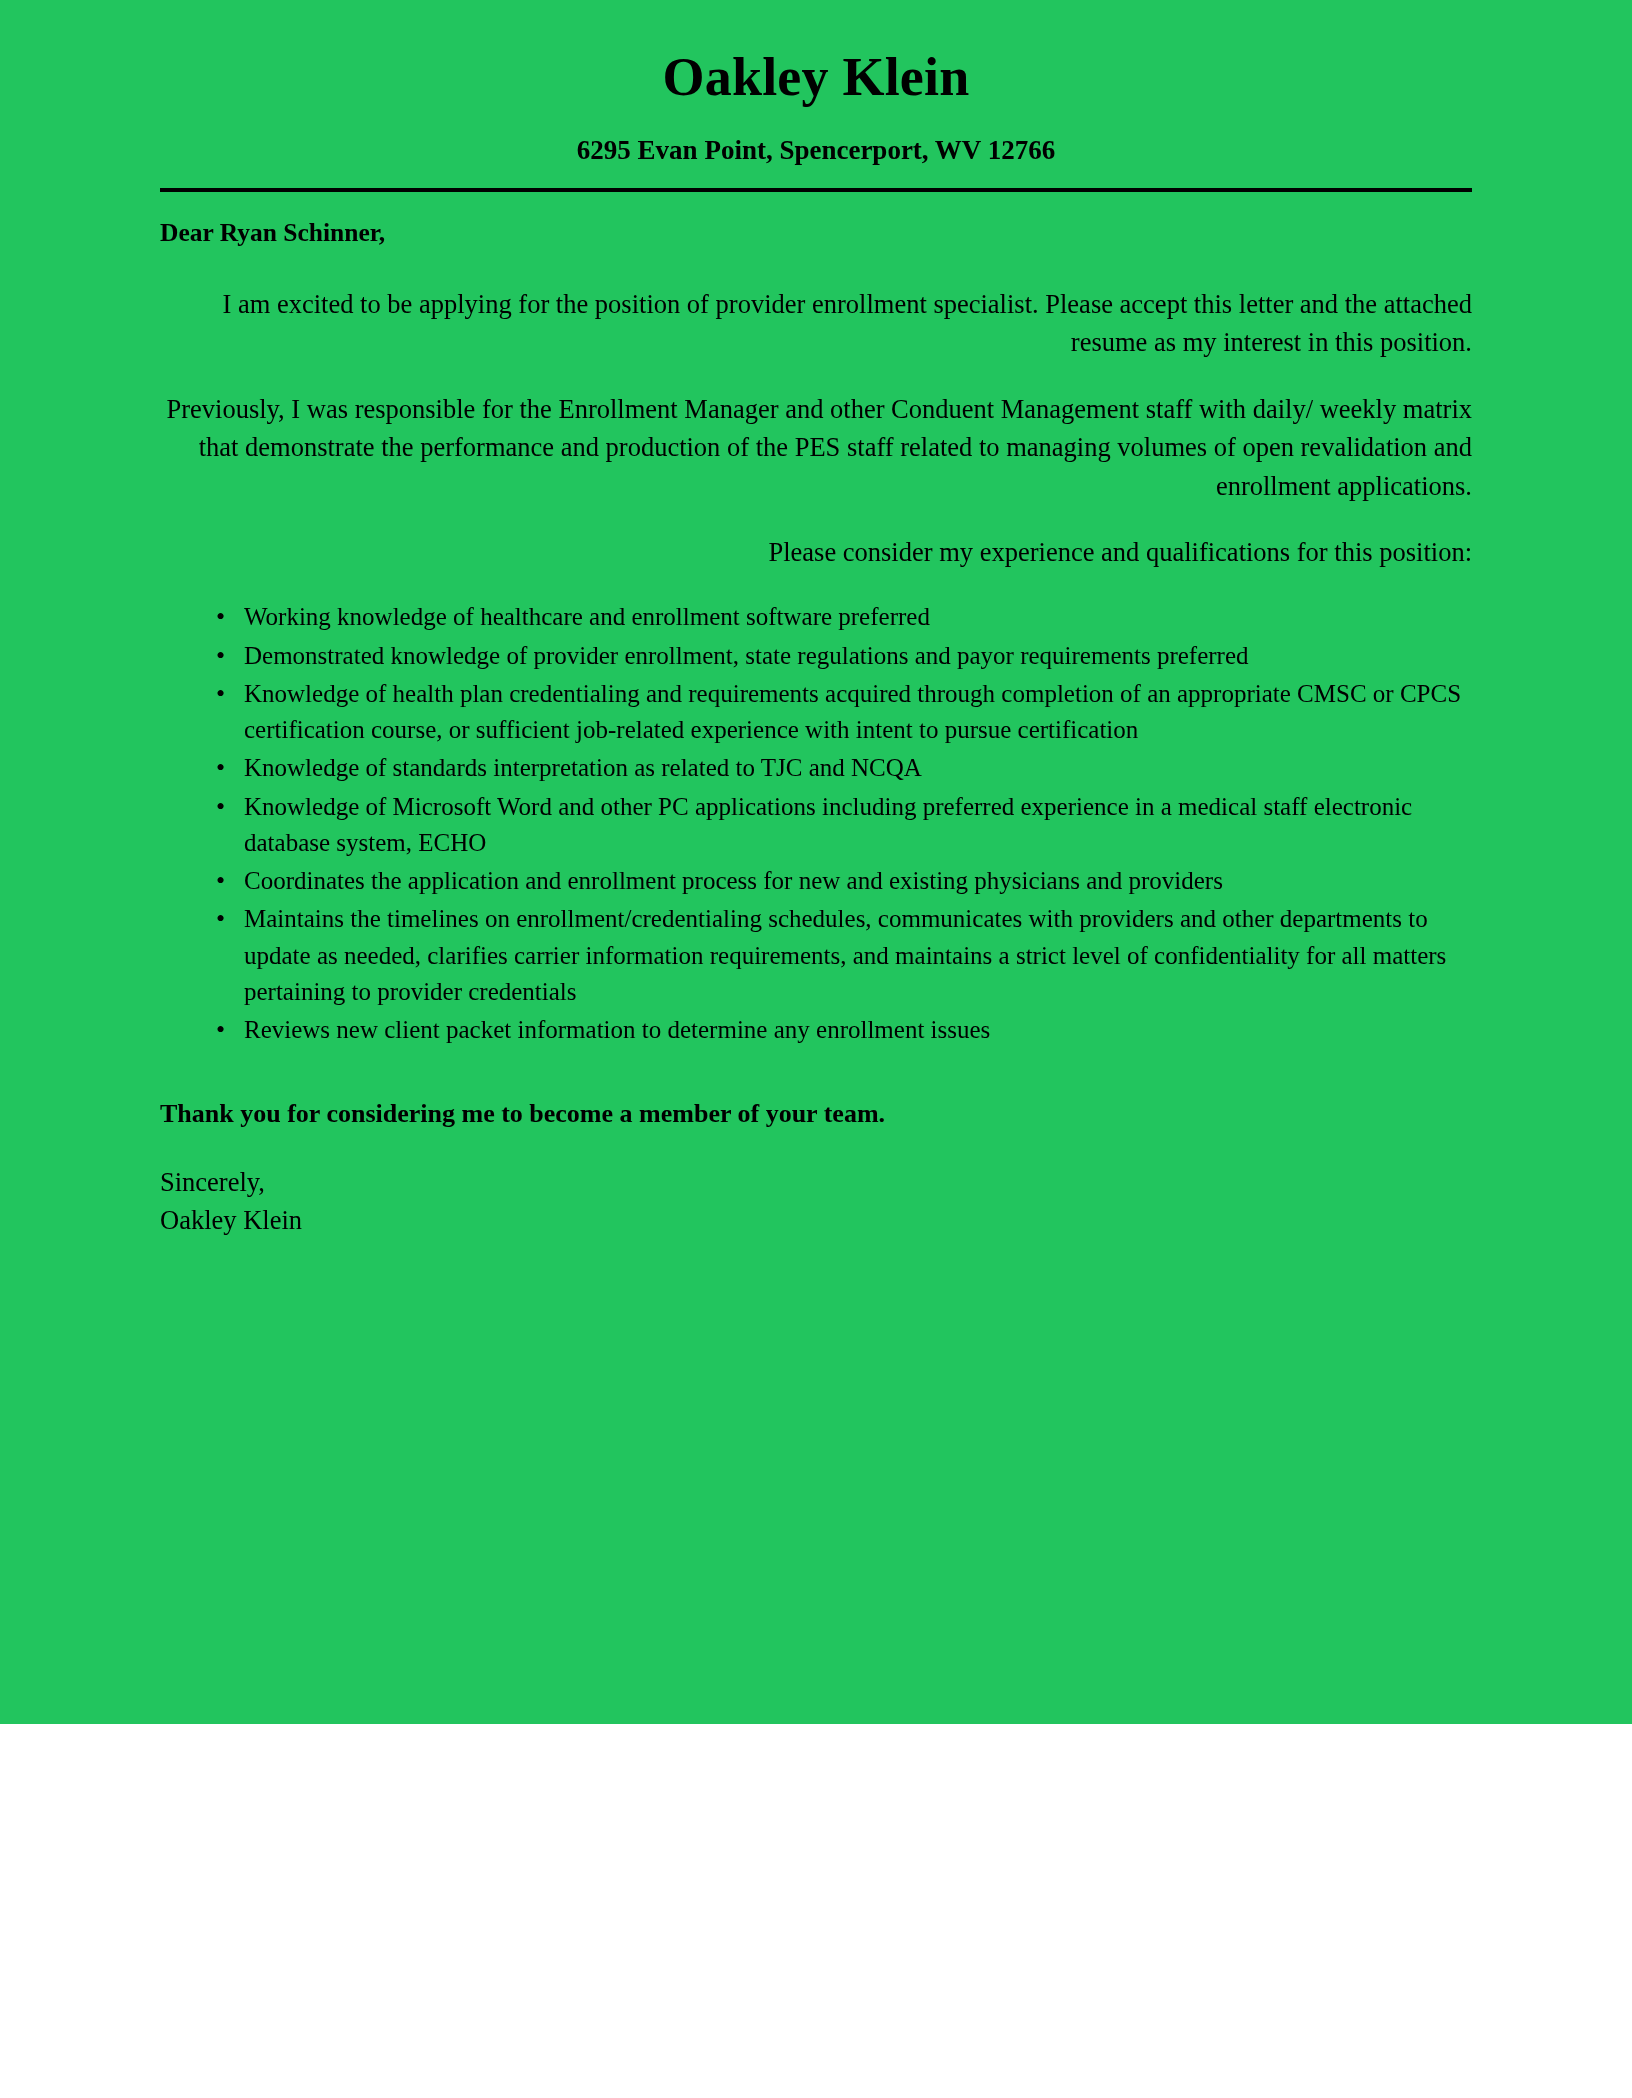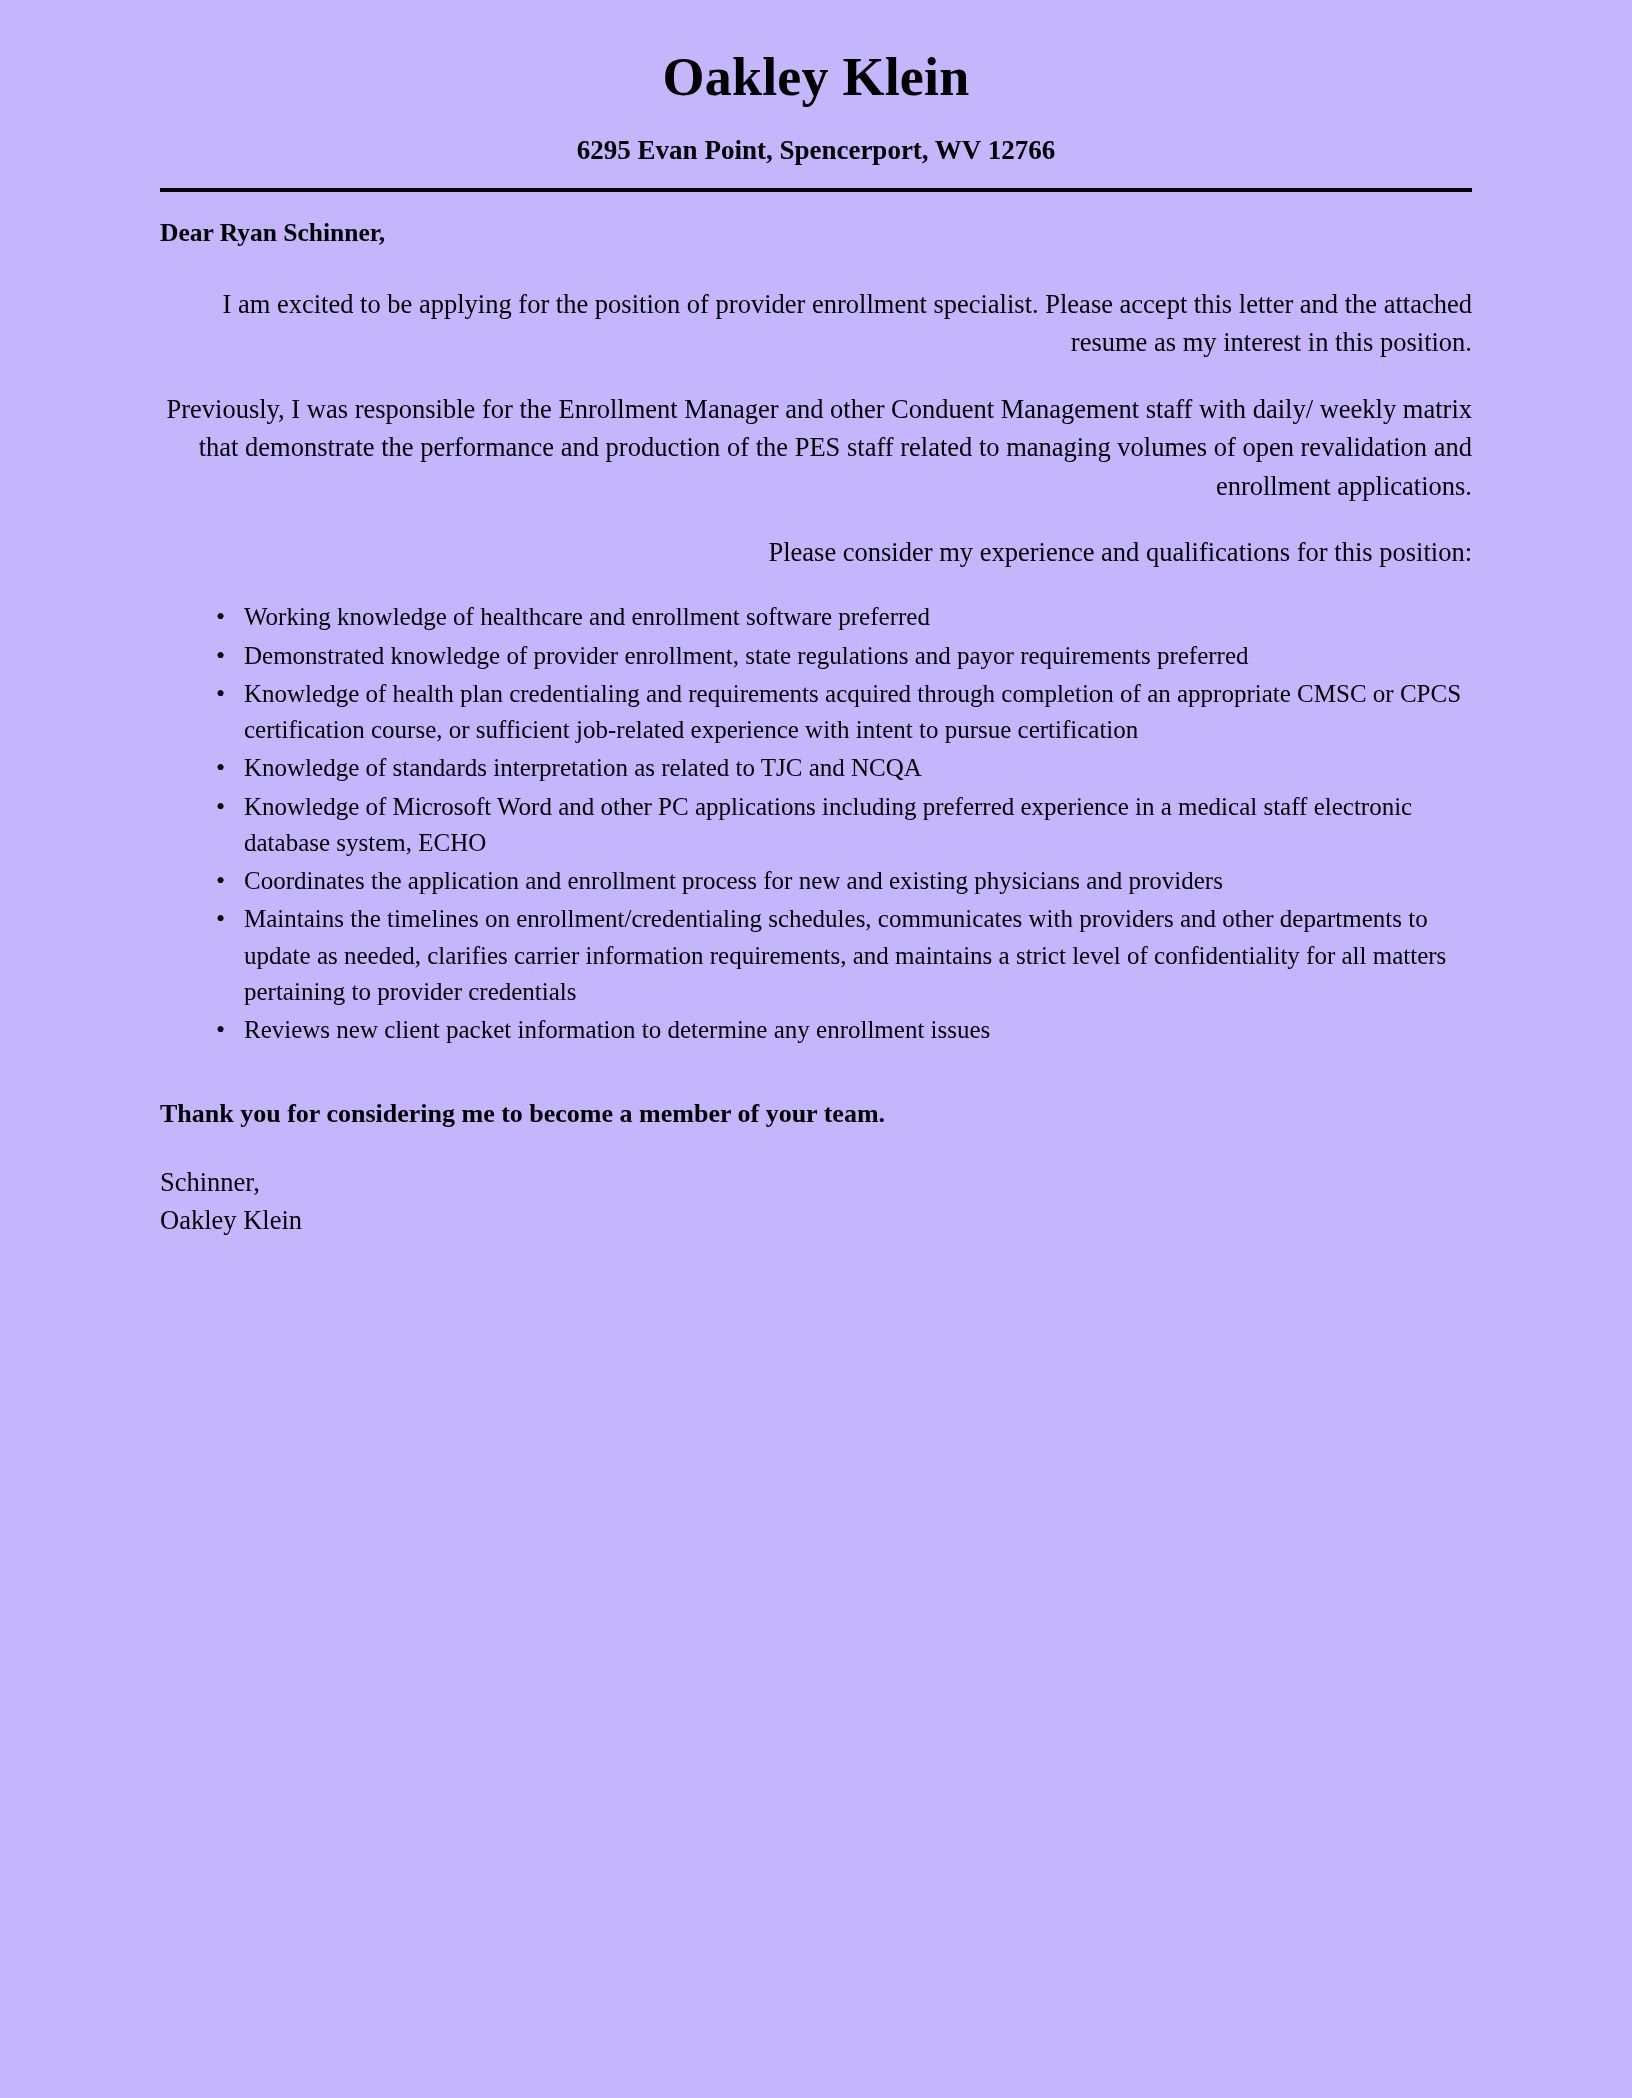--- a/index.html
+++ b/index.html
@@ -6,23 +6,23 @@
     margin: 0;
     padding: 0;
     background: #ffffff;
   }
   body {
     font-family: "Liberation Serif", "DejaVu Serif", serif;
     color: #000000;
   }
   .page {
     width: 1632px;
-    height: 2098px;
+    height: 1724px;
     box-sizing: border-box;
-    background: #c4b5fd;
+    background: #22c55e;
     position: relative;
     margin: 0 auto;
     overflow: hidden;
   }
   .inner {
     padding: 0 160px;
   }
   .letterhead {
     padding-top: 46px;
     text-align: center;
@@ -126,19 +126,19 @@
         <li>Knowledge of standards interpretation as related to TJC and NCQA</li>
         <li>Knowledge of Microsoft Word and other PC applications including preferred experience in a medical staff electronic database system, ECHO</li>
         <li>Coordinates the application and enrollment process for new and existing physicians and providers</li>
         <li>Maintains the timelines on enrollment/credentialing schedules, communicates with providers and other departments to update as needed, clarifies carrier information requirements, and maintains a strict level of confidentiality for all matters pertaining to provider credentials</li>
         <li>Reviews new client packet information to determine any enrollment issues</li>
       </ul>
 
       <div class="closing-thanks">Thank you for considering me to become a member of your team.</div>
 
       <div class="signoff">
-        <div>Schinner,</div>
+        <div>Sincerely,</div>
         <div>Oakley Klein</div>
       </div>
 
     </div>
   </div>
 </div>
 
 </body></html>

